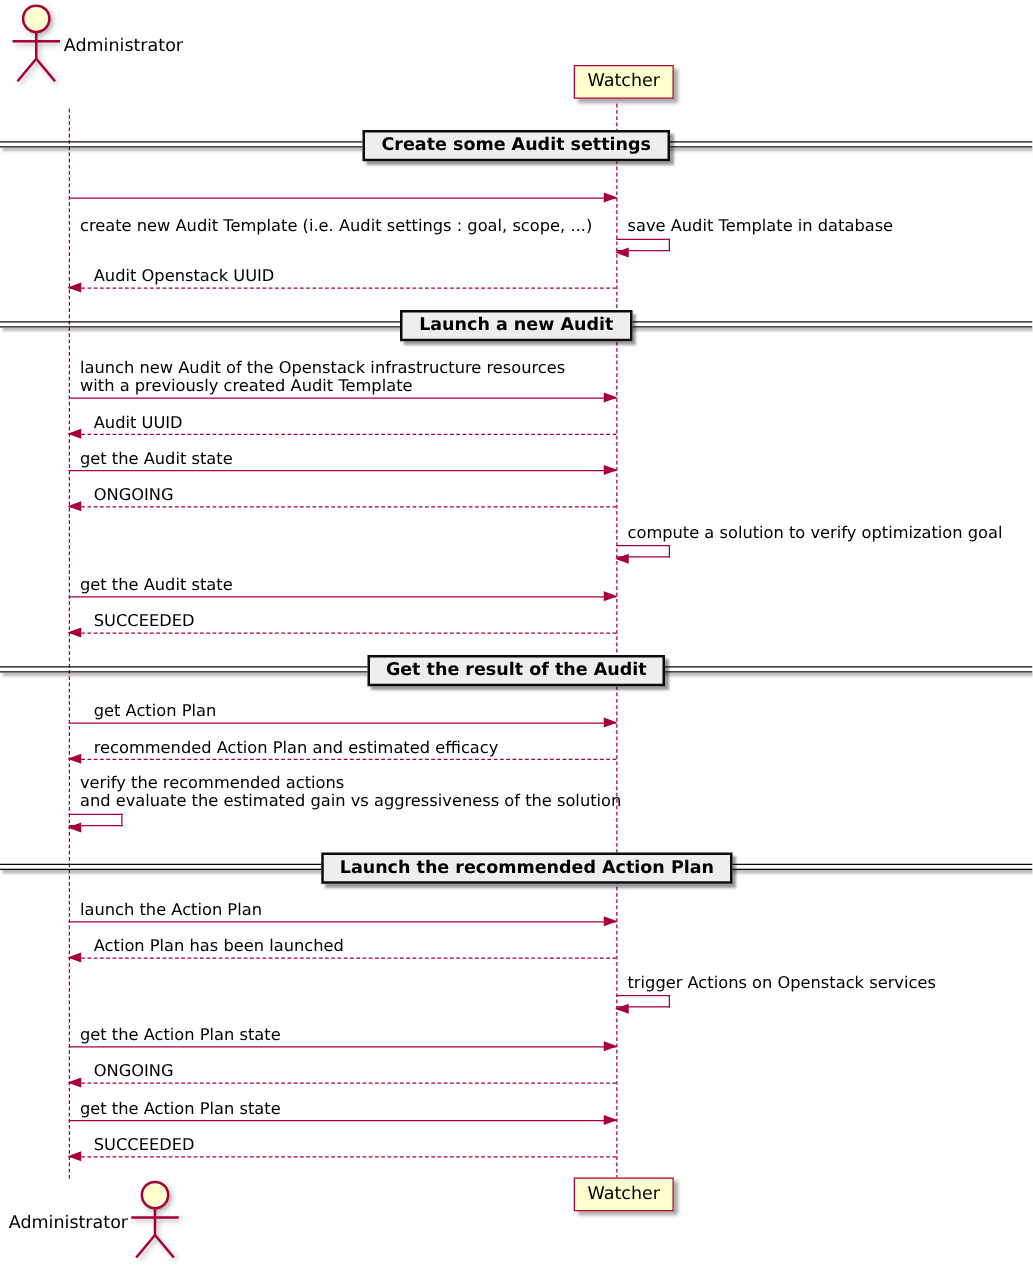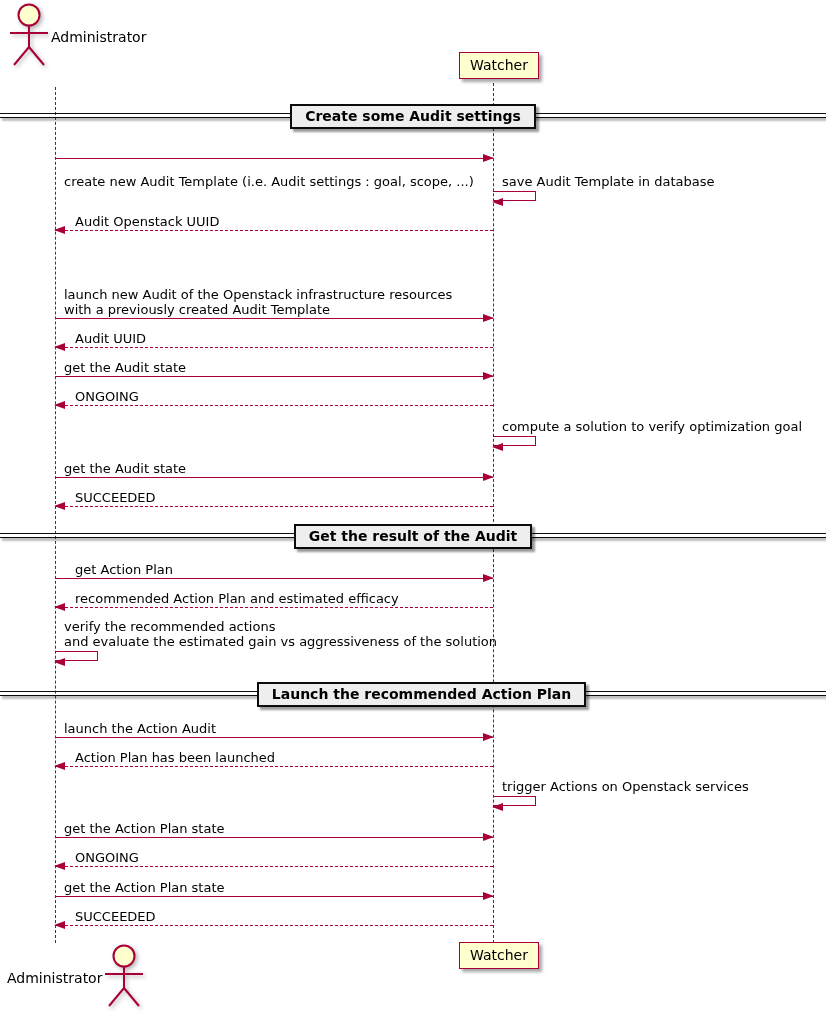--- a/index.html
+++ b/index.html
@@ -130,20 +130,24 @@
   <div class="msg-label" style="left:502px; top:174px;text-align:center;">save Audit Template in database</div>
   <div class="self-loop" style="left:493px; top:191px;">
       <i class="head left"></i>
     </div>
 
   <div class="msg-label" style="left:75px; top:214px;">Audit Openstack UUID</div>
   <div class="arrow dashed" style="left:55px; top:230px; width:438px;">
       <i class="head left"></i>
     </div>
 
+  <div class="divider" style="top:248px;">
+    <div class="divider-lines"></div>
+    <div class="divider-box">Launch a new Audit</div>
+  </div>
 
   <div class="msg-label" style="left:64px; top:287px;">launch new Audit of the Openstack infrastructure resources
 with a previously created Audit Template</div>
   <div class="arrow solid" style="left:55px; top:318px; width:438px;">
       <i class="head right"></i>
     </div>
 
   <div class="msg-label" style="left:75px; top:331px;text-align:right;">Audit UUID</div>
   <div class="arrow dashed" style="left:55px; top:347px; width:438px;">
       <i class="head left"></i>
@@ -193,21 +197,21 @@
 and evaluate the estimated gain vs aggressiveness of the solution</div>
   <div class="self-loop" style="left:55px; top:651px;">
       <i class="head left"></i>
     </div>
 
   <div class="divider" style="top:682px;padding-left:17px;">
     <div class="divider-lines"></div>
     <div class="divider-box">Launch the recommended Action Plan</div>
   </div>
 
-  <div class="msg-label" style="left:64px; top:721px;">launch the Action Audit</div>
+  <div class="msg-label" style="left:64px; top:721px;">launch the Action Plan</div>
   <div class="arrow solid" style="left:55px; top:737px; width:438px;">
       <i class="head right"></i>
     </div>
 
   <div class="msg-label" style="left:75px; top:750px;">Action Plan has been launched</div>
   <div class="arrow dashed" style="left:55px; top:766px; width:438px;">
       <i class="head left"></i>
     </div>
 
   <div class="msg-label" style="left:502px; top:779px;">trigger Actions on Openstack services</div>

